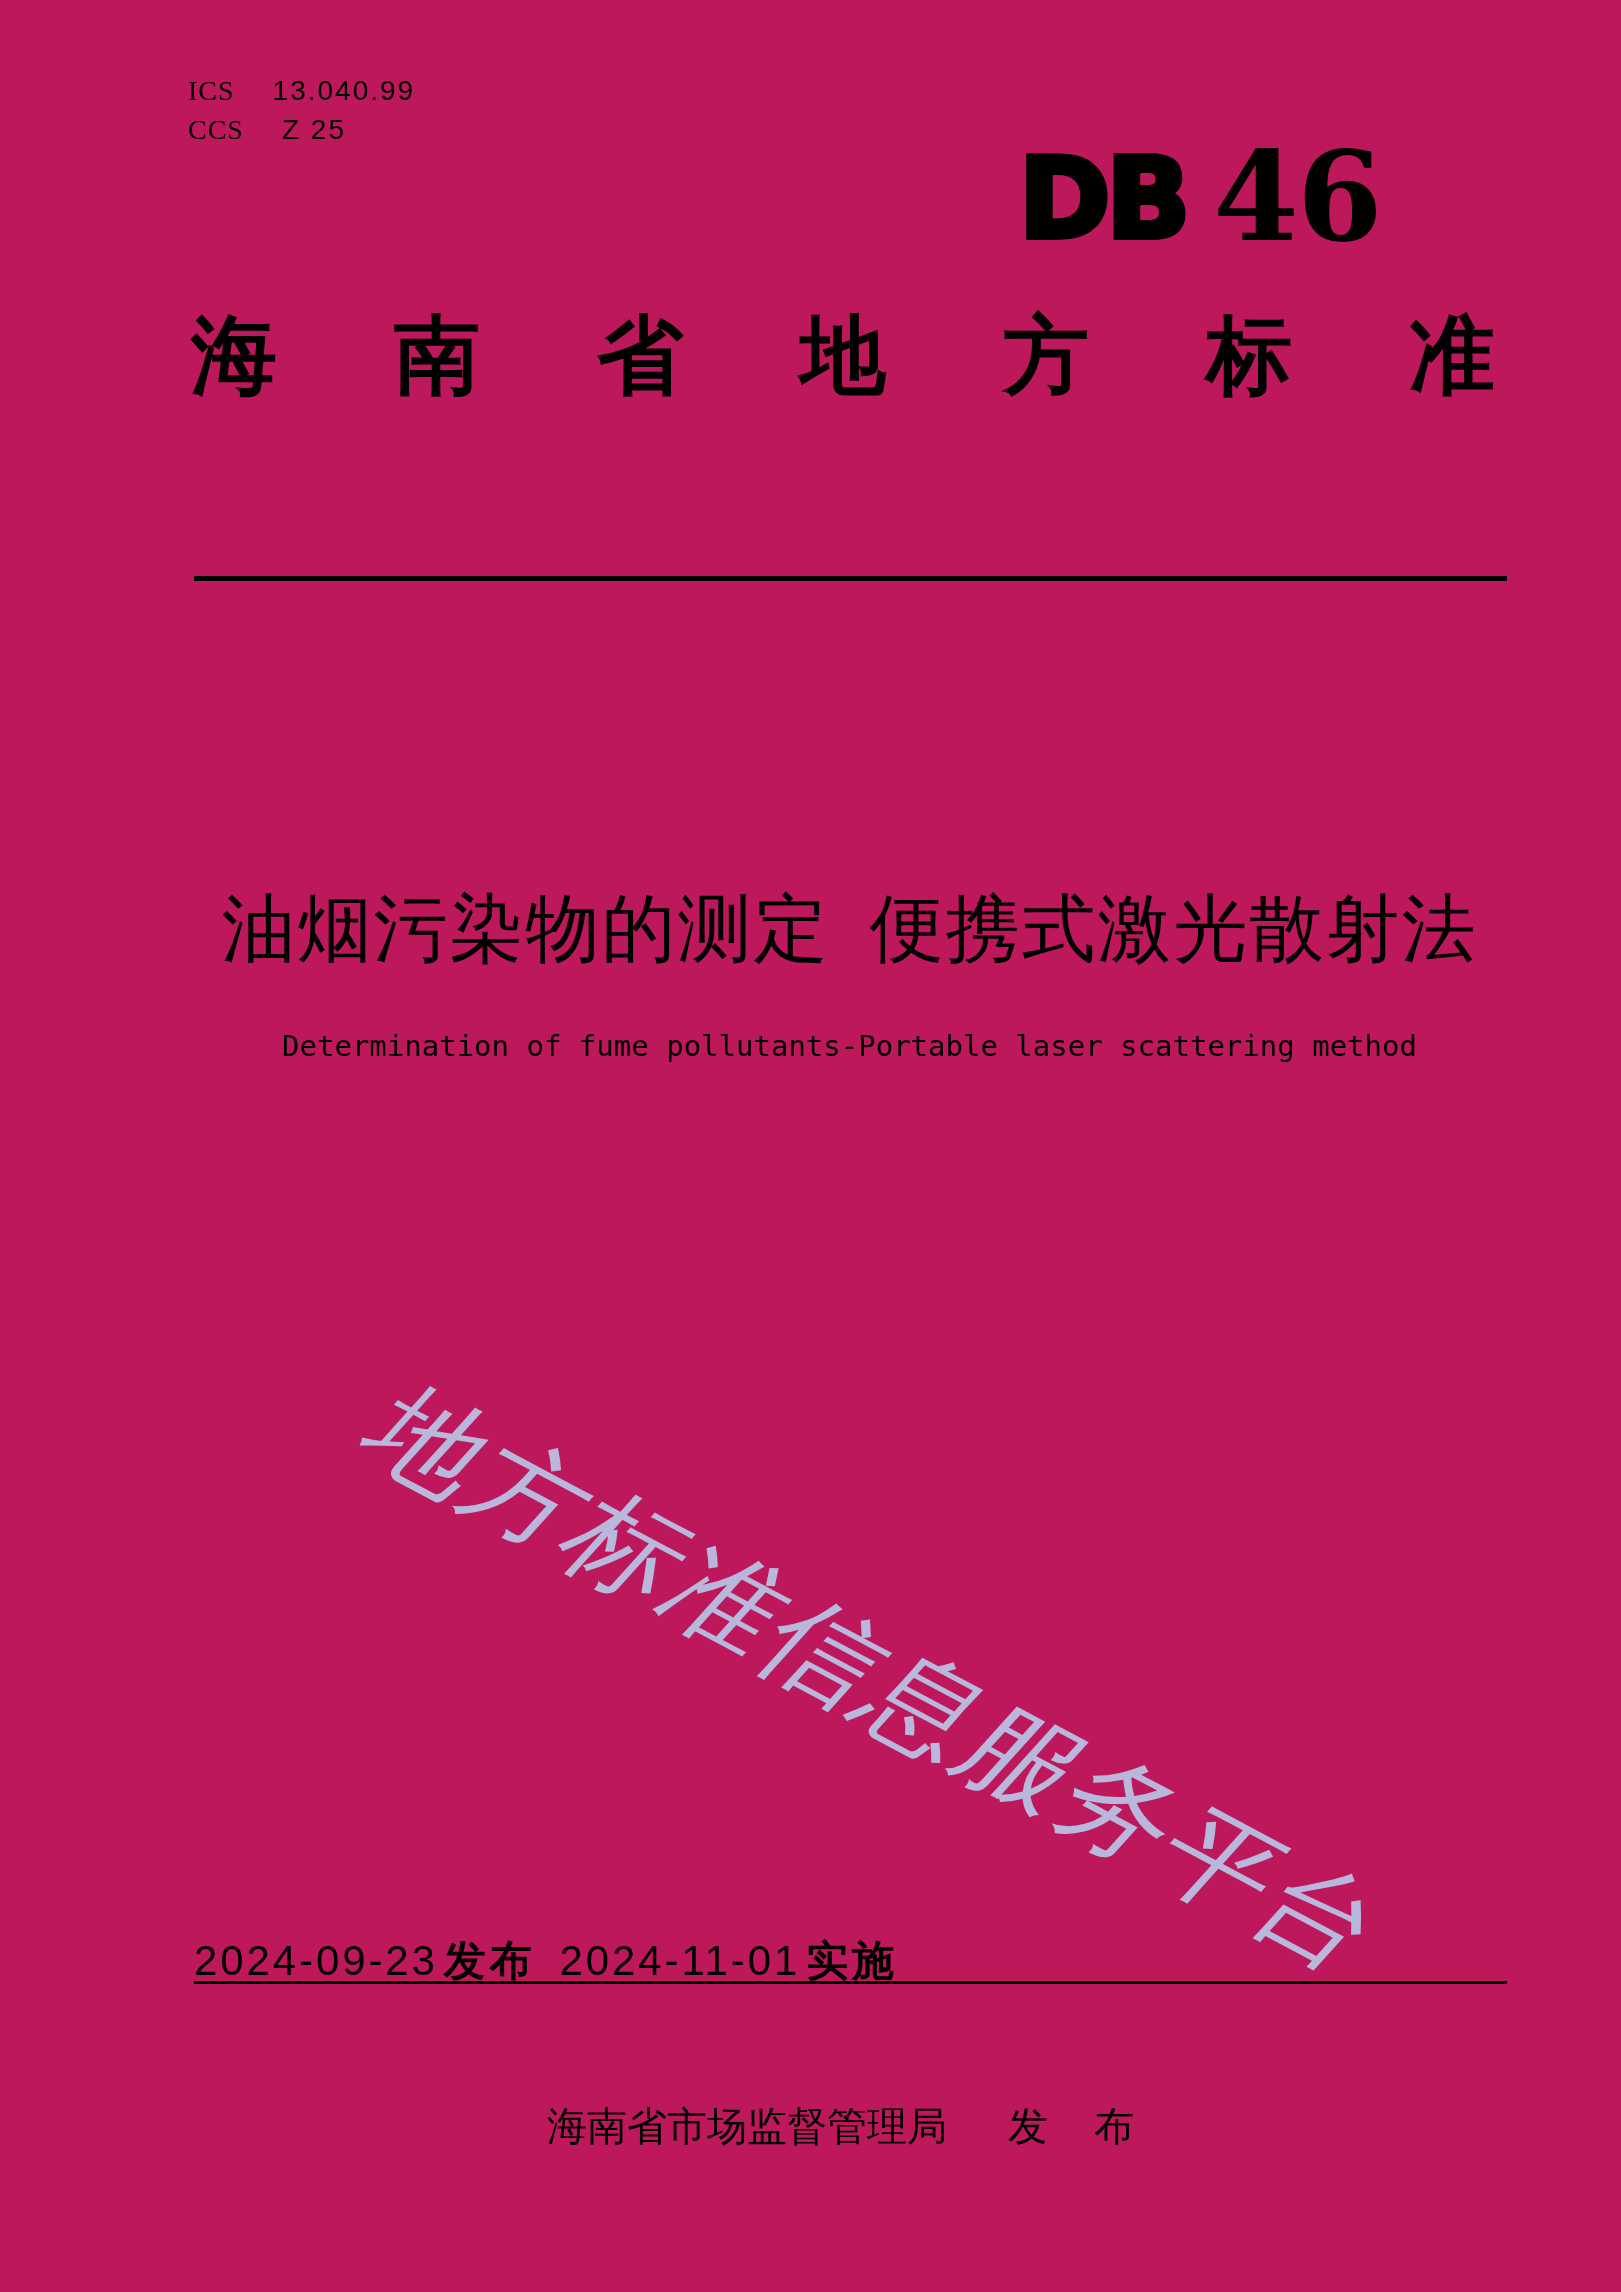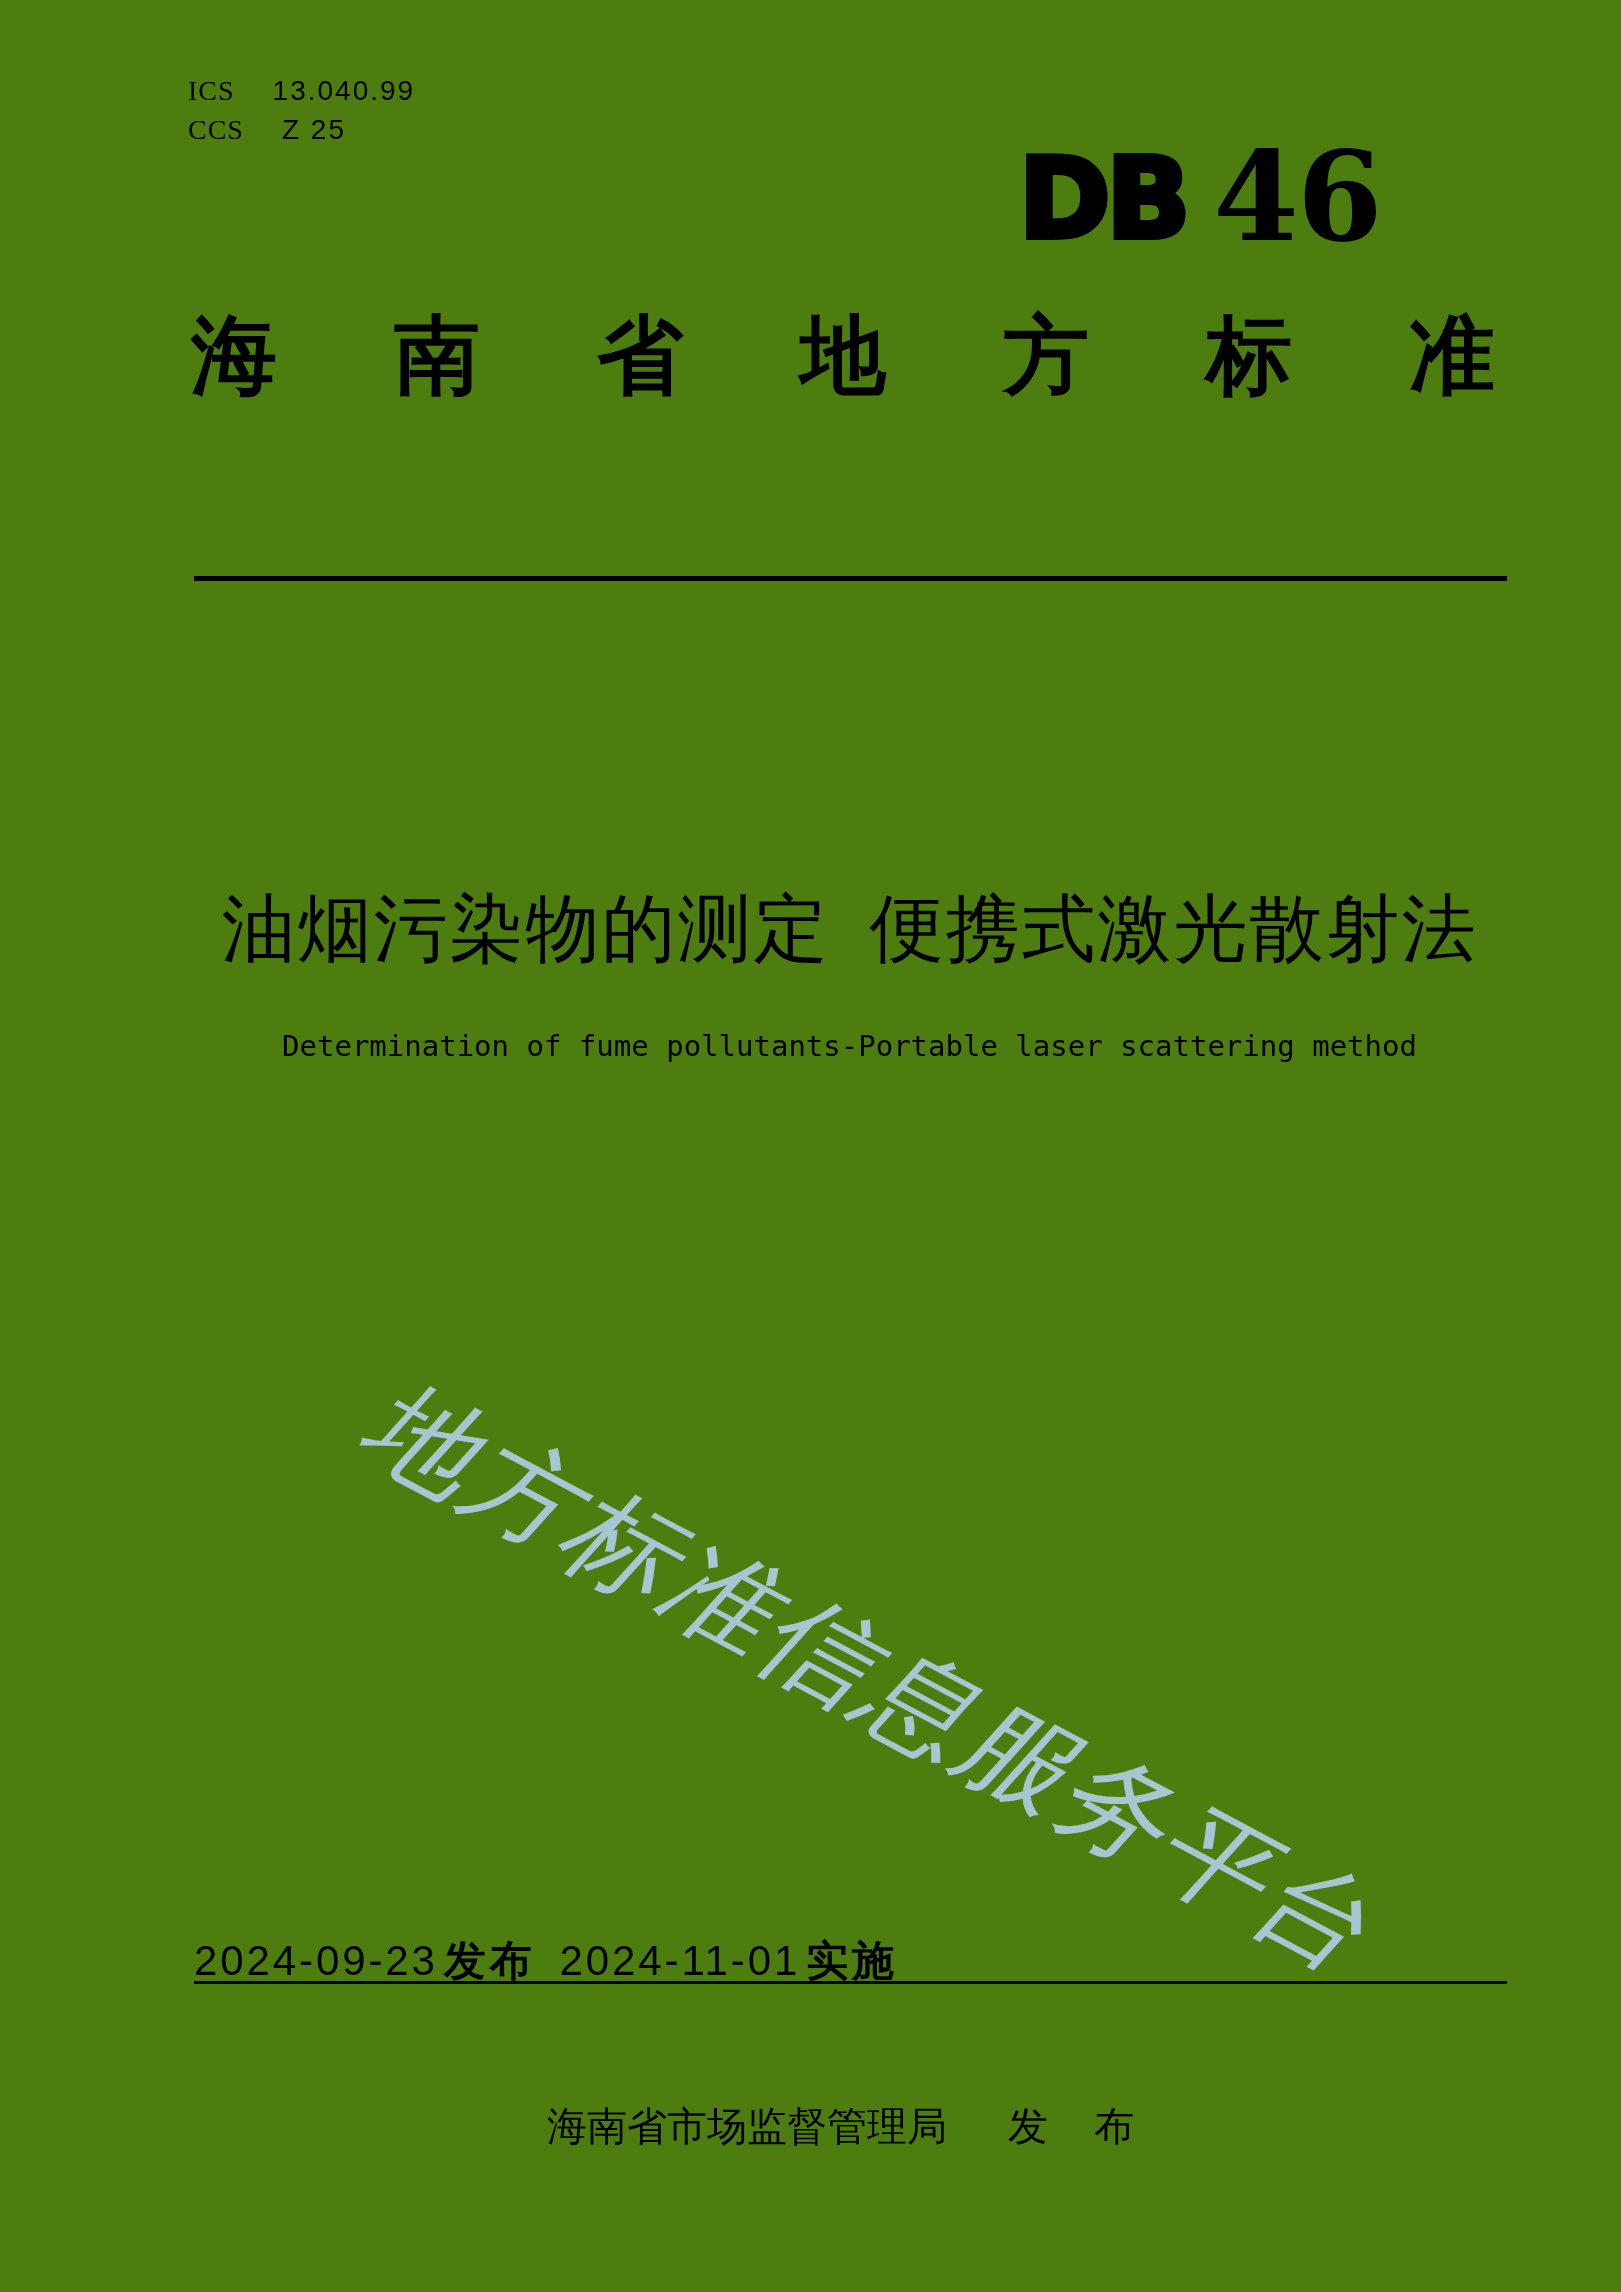--- a/index.html
+++ b/index.html
@@ -1,19 +1,19 @@
 <!DOCTYPE html>
 <html><head>
 <meta charset="utf-8">
 <style>
   html,body{margin:0;padding:0;background:#888;}
   .page{
     position:relative;
     width:1621px;height:2293px;
-    background:#4d7c0f;
+    background:#be185d;
     font-family:"Liberation Sans",sans-serif;
     color:#000;
     overflow:hidden;
     margin:0 auto;
   }
   
   .codes{position:absolute;left:188px;top:71px;font-size:28px;line-height:39px;}
   .codes .row{display:flex;}
   .codes .lbl{font-family:"Liberation Serif",serif;letter-spacing:1px;}
   .codes .val{font-family:"Liberation Sans",sans-serif;margin-left:38px;letter-spacing:2px;}

